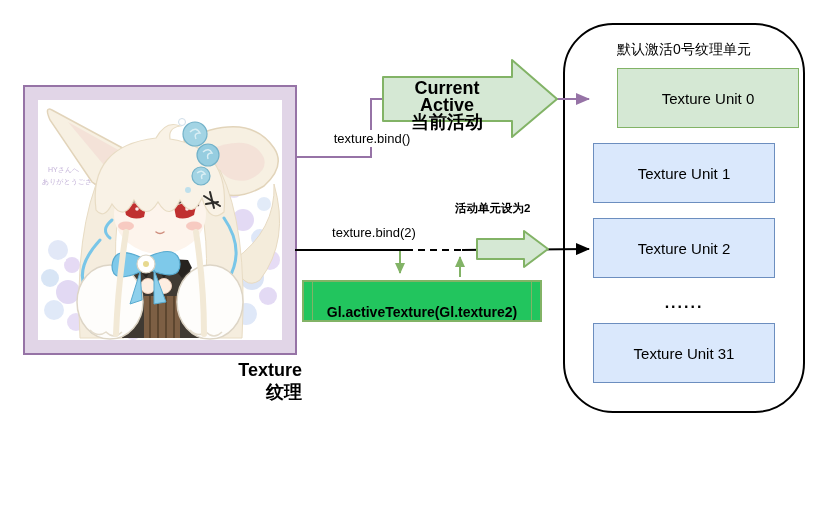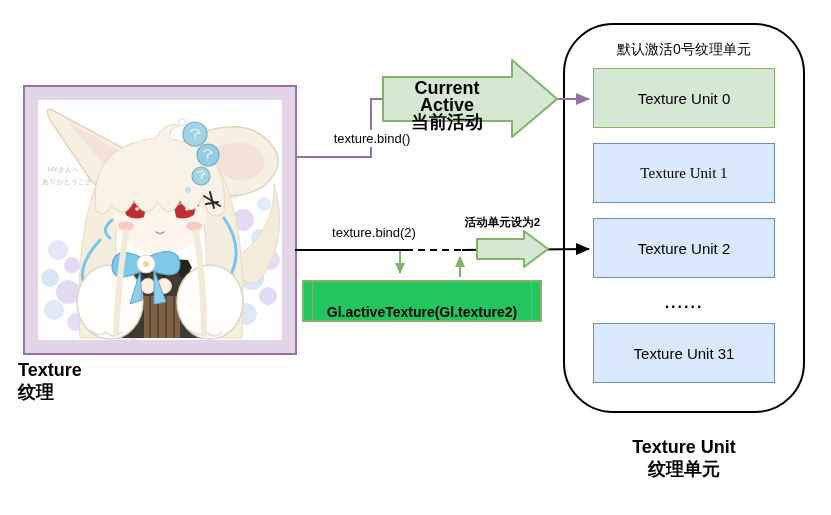--- a/index.html
+++ b/index.html
@@ -3,42 +3,42 @@
 <meta charset="utf-8">
 <style>
   html,body{margin:0;padding:0;background:#fff;}
   body{font-family:"Liberation Sans","DejaVu Sans",sans-serif;color:#000;}
   .canvas{position:relative;width:831px;height:515px;background:#fff;overflow:hidden;}
   .abs{position:absolute;}
 
   
   .tex-frame{left:23px;top:85px;width:270px;height:266px;background:#e1d5e7;border:2px solid #9673a6;}
   .tex-img{position:absolute;left:13px;top:13px;width:244px;height:240px;display:block;}
-  .tex-caption{left:18px;top:359px;width:284px;text-align:left;font-weight:bold;font-size:18px;line-height:22px;}
+  .tex-caption{left:18px;top:359px;width:284px;text-align:right;font-weight:bold;font-size:18px;line-height:22px;}
 
   
   .code-lbl{font-size:13px;text-align:center;background:#fff;line-height:17px;}
   .bind0{left:312px;top:130px;width:120px;}
   .bind2{left:314px;top:224px;width:120px;background:transparent;}
   .big-arrow-text{left:386px;top:80px;width:122px;text-align:center;font-weight:bold;font-size:18px;line-height:17px;}
-  .active-note{left:455px;top:215px;width:95px;text-align:center;font-weight:bold;font-size:11.5px;}
+  .active-note{left:455px;top:201px;width:95px;font-weight:bold;font-size:11.5px;}
 
   
   .process-box{left:302px;top:280px;width:240px;height:42px;background:#22c55e;border:2px solid #82b366;box-sizing:border-box;display:flex;align-items:flex-end;justify-content:center;font-weight:bold;font-size:14px;}
   .proc-line{position:absolute;top:0;bottom:0;width:0;border-left:1.5px solid #82b366;}
   .proc-line.l{left:8px;} .proc-line.r{right:8px;}
   .bind-caption{left:327px;top:335px;width:180px;text-align:center;font-weight:bold;font-size:14px;line-height:21px;}
 
   
   .unit-panel{left:563px;top:23px;width:242px;height:390px;border:2px solid #000;border-radius:50px;background:#fff;box-sizing:border-box;}
   .panel-title{left:563px;top:41px;width:242px;text-align:center;font-size:14px;}
   .unit-box{left:593px;width:182px;height:60px;box-sizing:border-box;display:flex;align-items:center;justify-content:center;font-size:15px;}
   .unit-green{background:#d5e8d4;border:1.5px solid #82b366;}
   .unit-blue{background:#dae8fc;border:1.5px solid #6c8ebf;}
-  .u0{top:68px;} .u1{top:143px;font-family:Liberation Serif, serif;} .u2{top:218px;} .u31{top:323px;}
+  .u0{top:68px;margin-left:24px;} .u1{top:143px;} .u2{top:218px;} .u31{top:323px;}
   .dots{left:563px;top:294px;width:242px;text-align:center;font-weight:bold;font-size:16px;letter-spacing:2px;}
   .unit-caption{left:563px;top:436px;width:242px;text-align:center;font-weight:bold;font-size:18px;line-height:22px;}
 
   svg.overlay{position:absolute;left:0;top:0;pointer-events:none;}
 </style>
 </head>
 <body>
 
 <div class="canvas">
 
@@ -160,24 +160,20 @@
     <div>纹理</div>
   </div>
 
   <div class="abs unit-panel"></div>
   <div class="abs panel-title">默认激活0号纹理单元</div>
   <div class="abs unit-box unit-green u0">Texture Unit 0</div>
   <div class="abs unit-box unit-blue u1">Texture Unit 1</div>
   <div class="abs unit-box unit-blue u2">Texture Unit 2</div>
   <div class="abs dots">......</div>
   <div class="abs unit-box unit-blue u31">Texture Unit 31</div>
-  <div class="abs unit-caption">
-    <div>Texture Unit</div>
-    <div>纹理单元</div>
-  </div>
 
   <svg class="overlay" width="831" height="515">
     <defs>
       <marker id="arr-purple" markerUnits="userSpaceOnUse" markerWidth="14" markerHeight="12" refX="13" refY="6" orient="auto">
           <path d="M0,0 L14,6 L0,12 Z" fill="#9673a6"></path>
         </marker>
       <marker id="arr-black" markerUnits="userSpaceOnUse" markerWidth="14" markerHeight="12" refX="13" refY="6" orient="auto">
           <path d="M0,0 L14,6 L0,12 Z" fill="#000"></path>
         </marker>
       <marker id="arr-green" markerUnits="userSpaceOnUse" markerWidth="11" markerHeight="10" refX="10" refY="5" orient="auto">

